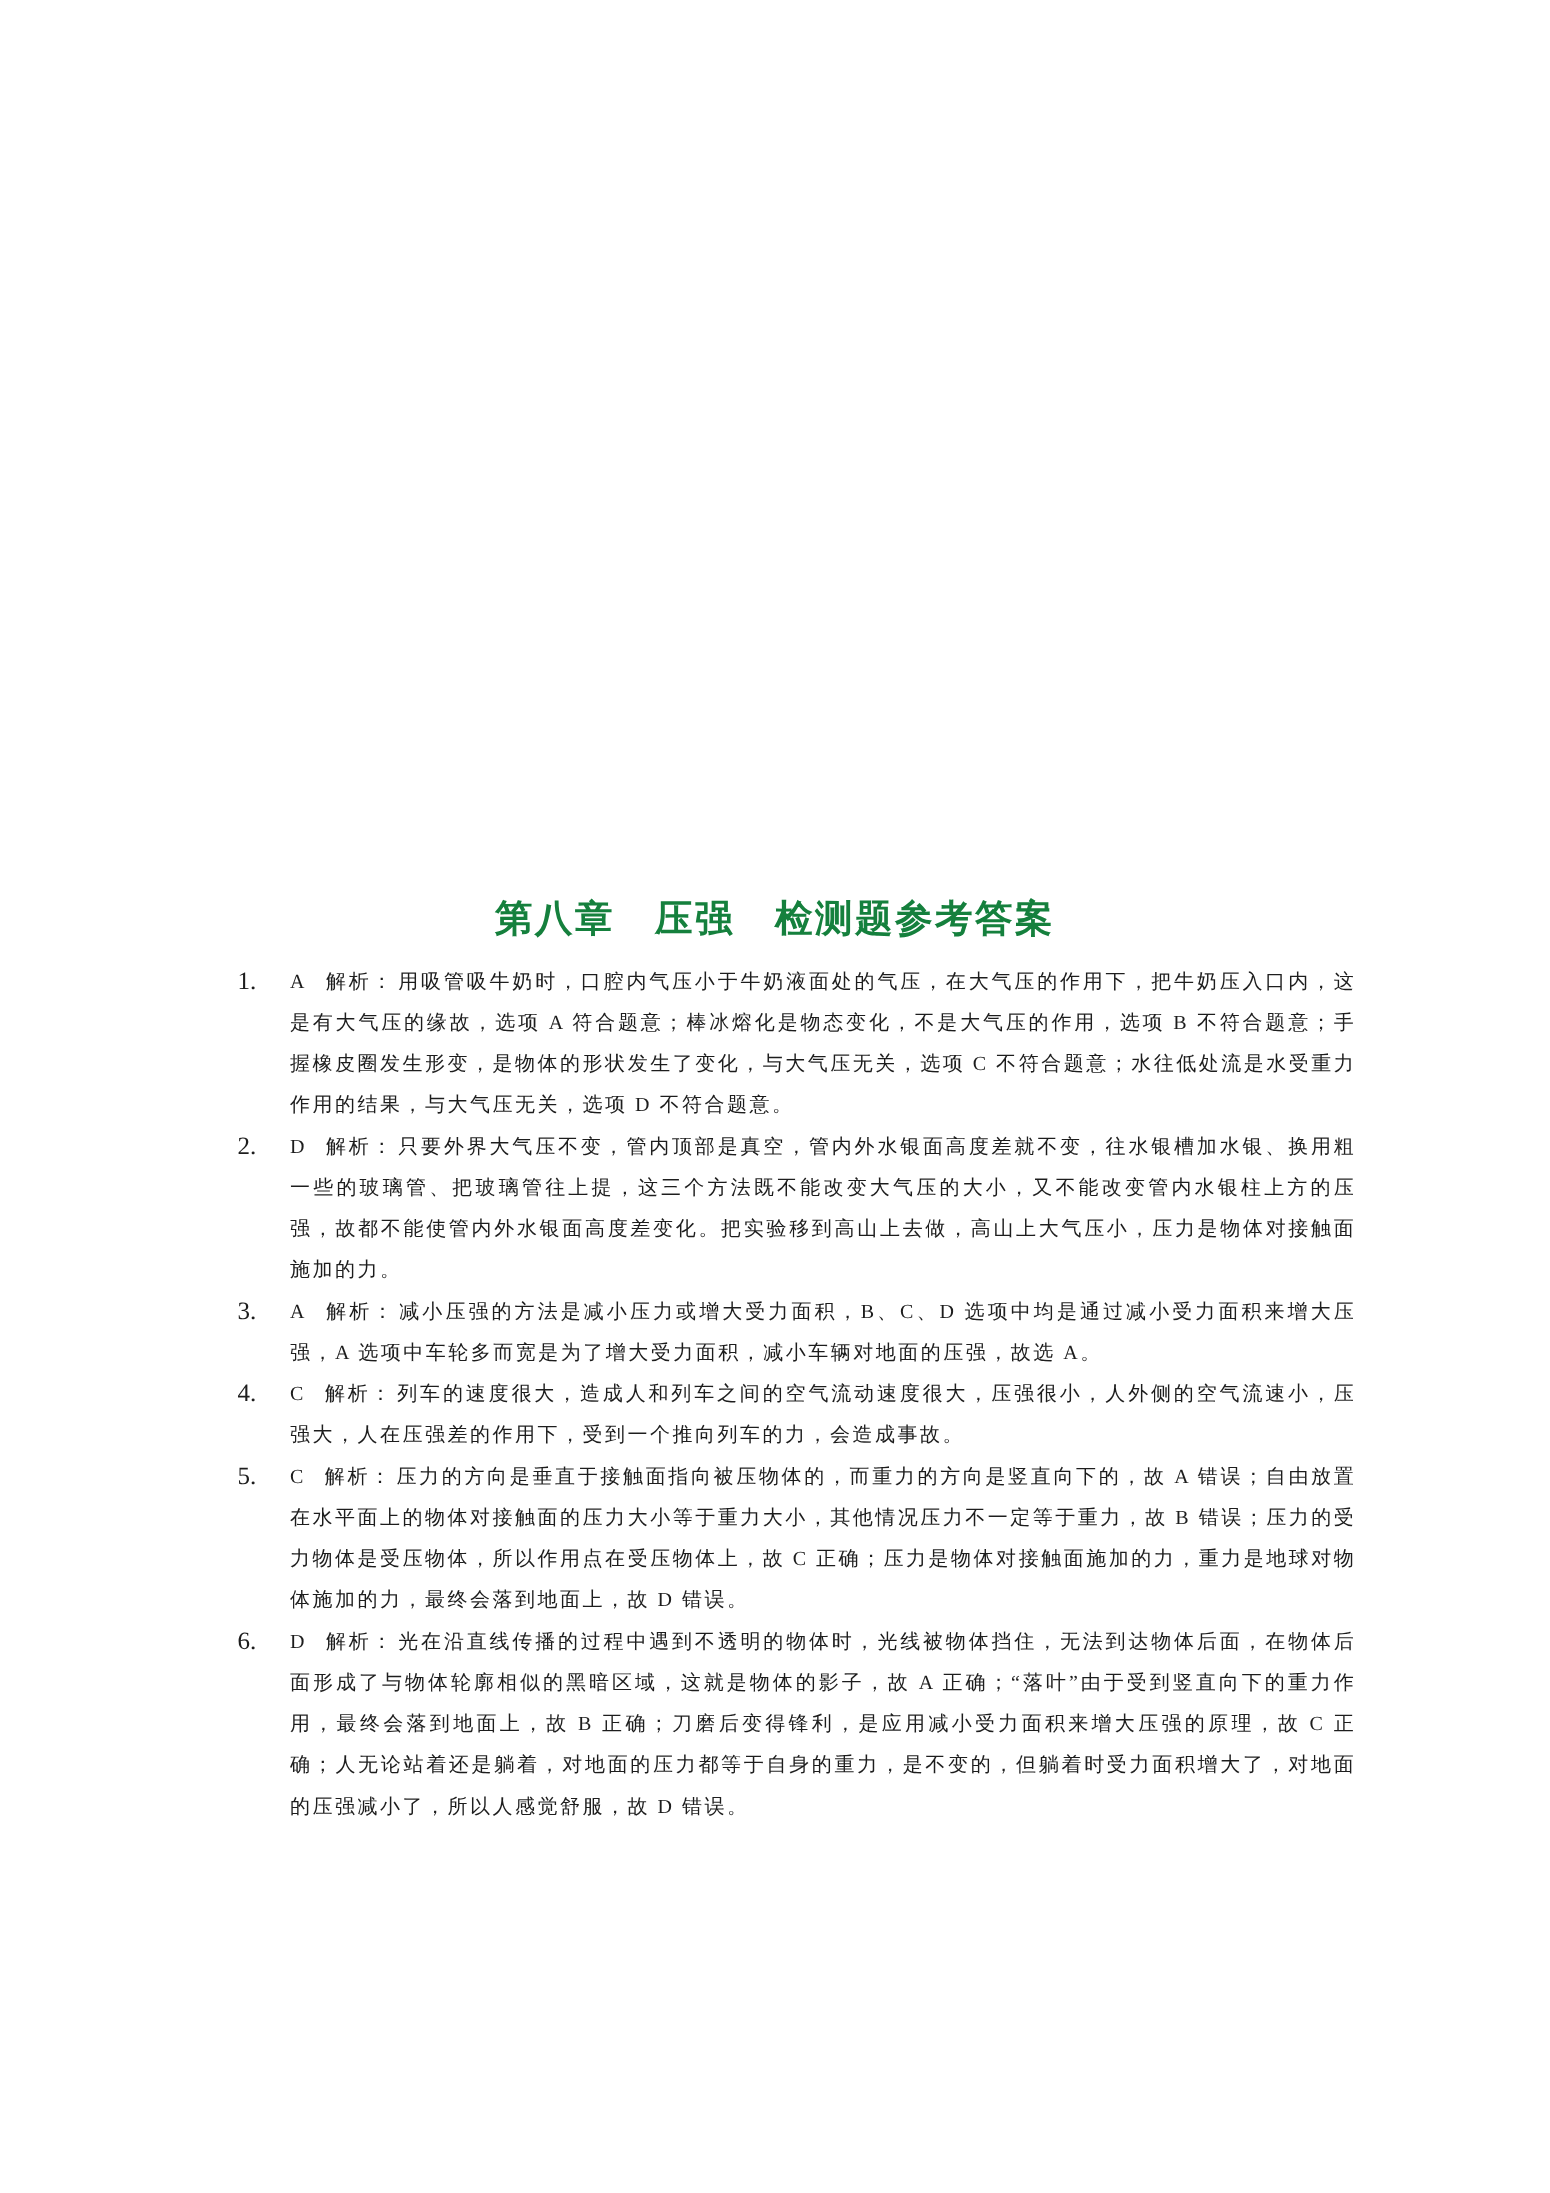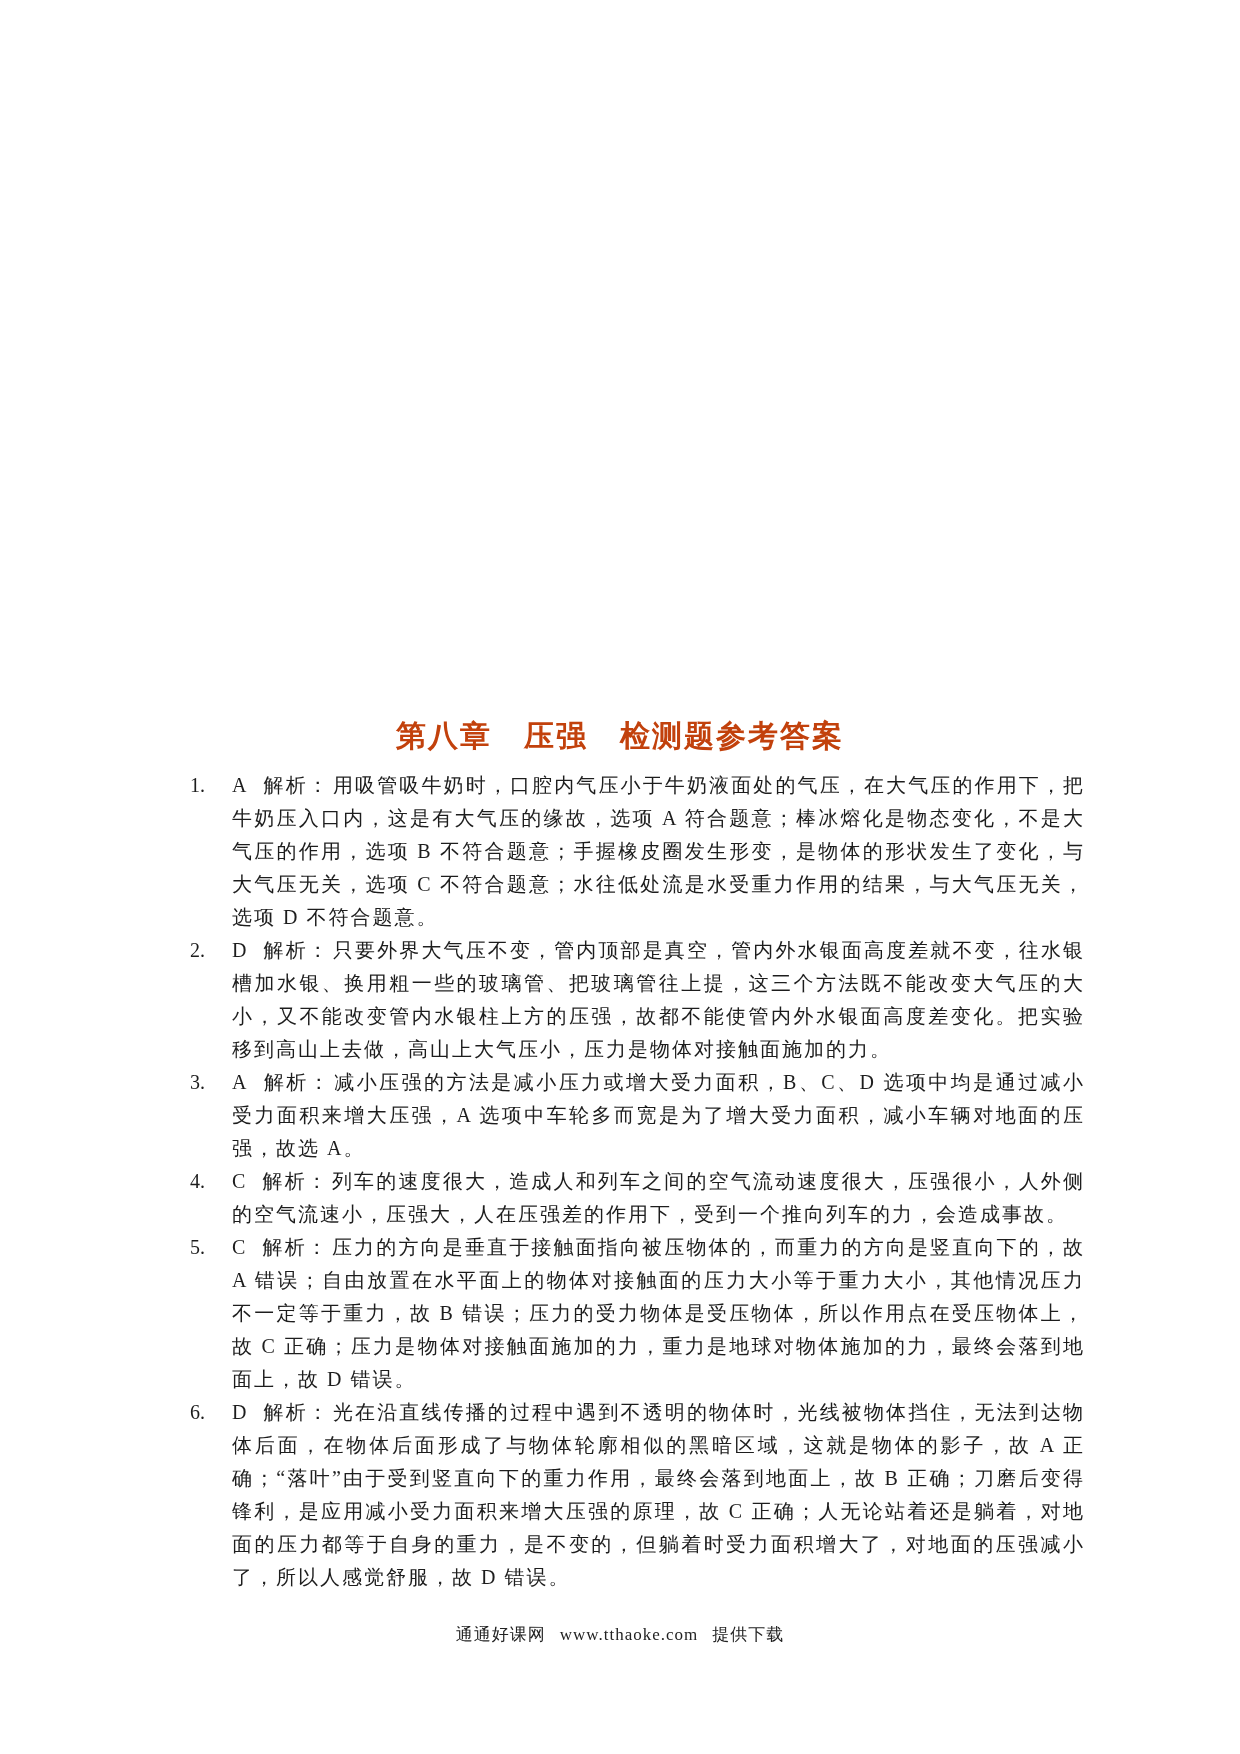--- a/index.html
+++ b/index.html
@@ -18,21 +18,21 @@
     position: absolute;
     top: 716px;
     left: 0;
     width: 100%;
     text-align: center;
     font-family: "Liberation Sans", "DejaVu Sans", sans-serif;
     font-weight: bold;
     font-size: 30px;
     line-height: 40px;
     letter-spacing: 2px;
-    color: #c2410c;
+    color: #15803d;
   }
   .answers {
     position: absolute;
     top: 769px;
     left: 190px;
     width: 895px;
     list-style: none;
   }
   .item {
     display: flex;
@@ -41,21 +41,21 @@
   .num {
     flex: 0 0 42px;
     width: 42px;
     font-size: 20px;
     line-height: 33px;
     letter-spacing: 0;
   }
   .body {
     flex: 0 0 853px;
     width: 853px;
-    font-size: 20px;
+    font-size: 16px;
     line-height: 33px;
     letter-spacing: 2px;
     text-align: justify;
     text-justify: inter-character;
   }
   .ans { margin-right: 15px; }
   .label { margin-right: 3px; }
   .footer {
     position: absolute;
     top: 1622px;
@@ -116,17 +116,14 @@
 
     <li class="item">
       <span class="num">6.</span>
       <div class="body">
         <span class="ans">D</span><span class="label">解析：</span><span class="text">光在沿直线传播的过程中遇到不透明的物体时，光线被物体挡住，无法到达物体后面，在物体后面形成了与物体轮廓相似的黑暗区域，这就是物体的影子，故 A 正确；“落叶”由于受到竖直向下的重力作用，最终会落到地面上，故 B 正确；刀磨后变得锋利，是应用减小受力面积来增大压强的原理，故 C 正确；人无论站着还是躺着，对地面的压力都等于自身的重力，是不变的，但躺着时受力面积增大了，对地面的压强减小了，所以人感觉舒服，故 D 错误。</span>
       </div>
     </li>
 
   </ol>
 
-  <div class="footer">
-    <span class="fpart">通通好课网</span><span class="fpart">www.tthaoke.com</span><span class="fpart">提供下载</span>
-  </div>
 
 </div>
 
 </body></html>

